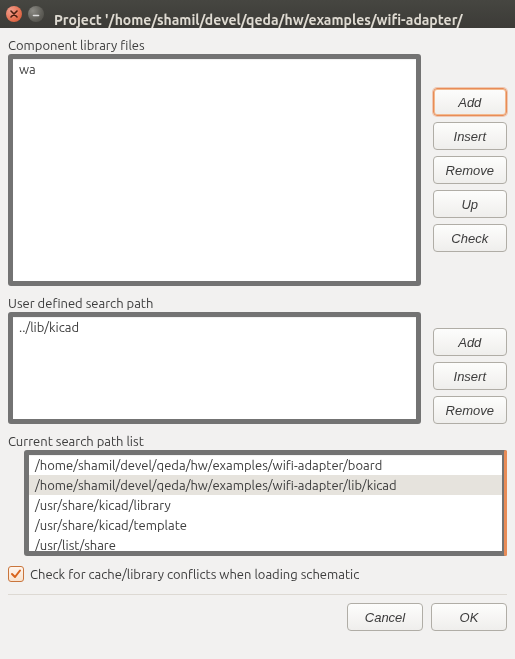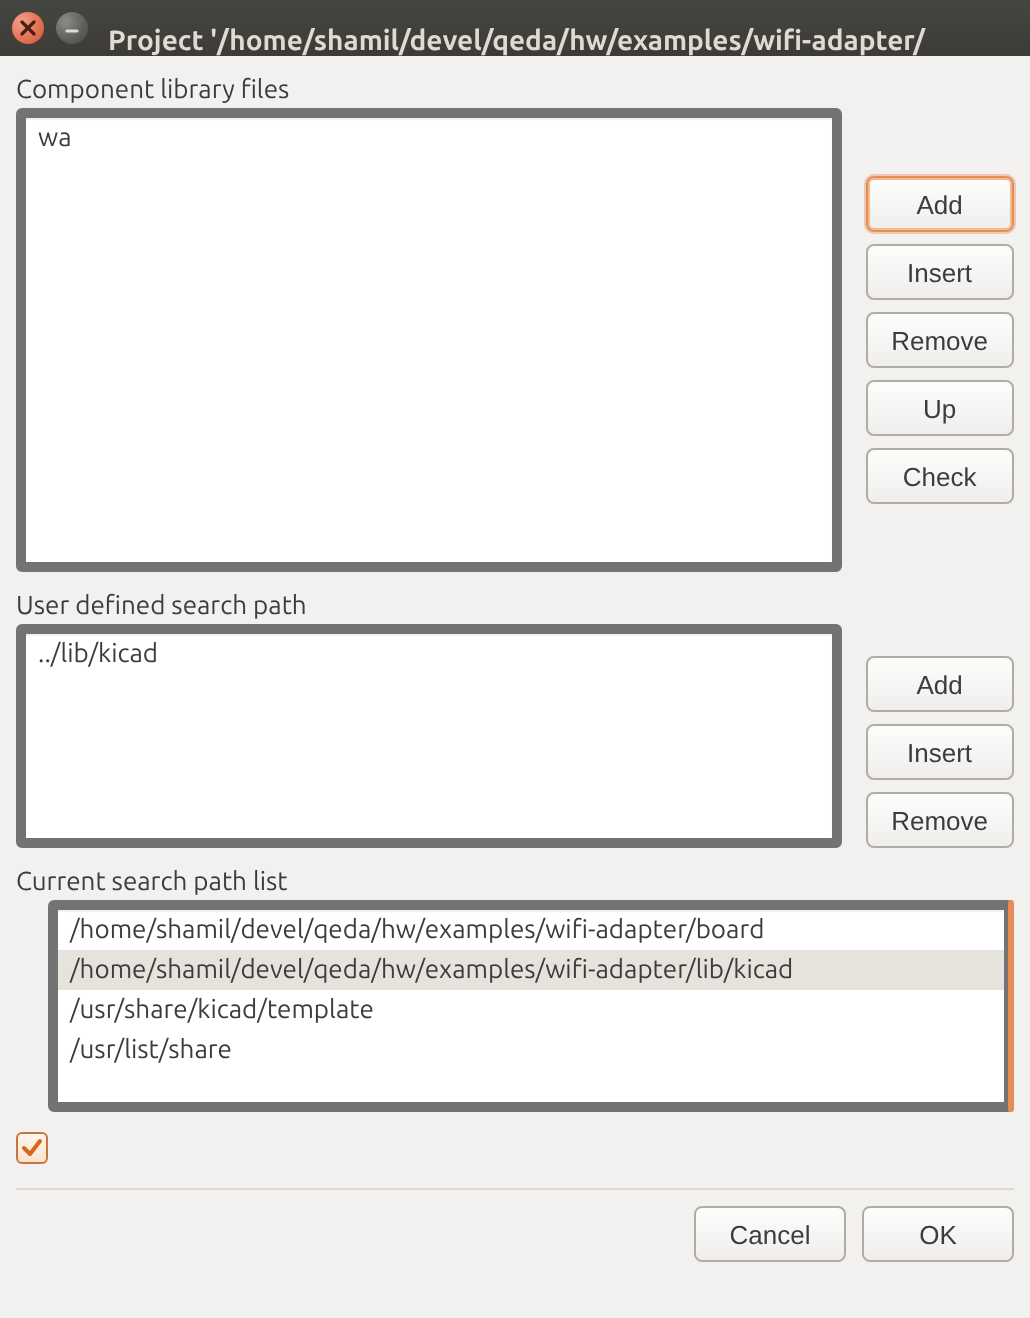--- a/index.html
+++ b/index.html
@@ -74,20 +74,21 @@
   .btn {
     min-width: 74px;
     height: 28px;
     border: 1px solid #b0ada6;
     border-radius: 4px;
     background: linear-gradient(to bottom, #fdfdfc, #efeeec);
     font-size: 13px;
     color: #3c3c3c;
     padding: 0 12px;
     cursor: pointer;
+    font-style: italic;
   }
   .btn.focused {
     border: 1px solid #e88c57;
     box-shadow: 0 0 0 1px #f3b98e inset, 0 0 0 1px rgba(233,140,87,0.4);
   }
   .scroll-indicator {
     position: absolute;
     right: 0; top: 0; bottom: 0;
     width: 3px;
     background: #e88c57;
@@ -166,32 +167,34 @@
       <button class="btn">Insert</button>
       <button class="btn">Remove</button>
     </div>
   </div>
 
   <div class="section-label" style="margin-top:10px;">Current search path list</div>
   <div class="pathlist-wrap">
     <div class="listbox" id="paths-list" style="height:106px;">
         <div class="item">/home/shamil/devel/qeda/hw/examples/wifi-adapter/board</div>
         <div class="item selected">/home/shamil/devel/qeda/hw/examples/wifi-adapter/lib/kicad</div>
+        <div class="item">/usr/share/kicad/library</div>
         <div class="item">/usr/share/kicad/template</div>
         <div class="item">/usr/list/share</div>
       </div>
     <div class="scroll-indicator"></div>
   </div>
 
   <div class="checkbox-row">
     <div class="chk">
       <svg width="12" height="12" viewBox="0 0 12 12">
           <path d="M2 6 L5 9 L10 2.5" fill="none" stroke="#d9641c" stroke-width="2" stroke-linecap="round" stroke-linejoin="round"></path>
         </svg>
     </div>
+    <span>Check for cache/library conflicts when loading schematic</span>
   </div>
 
   <div class="sep"></div>
 
   <div class="footer">
     <button class="btn">Cancel</button>
     <button class="btn">OK</button>
   </div>
 
 </div>

